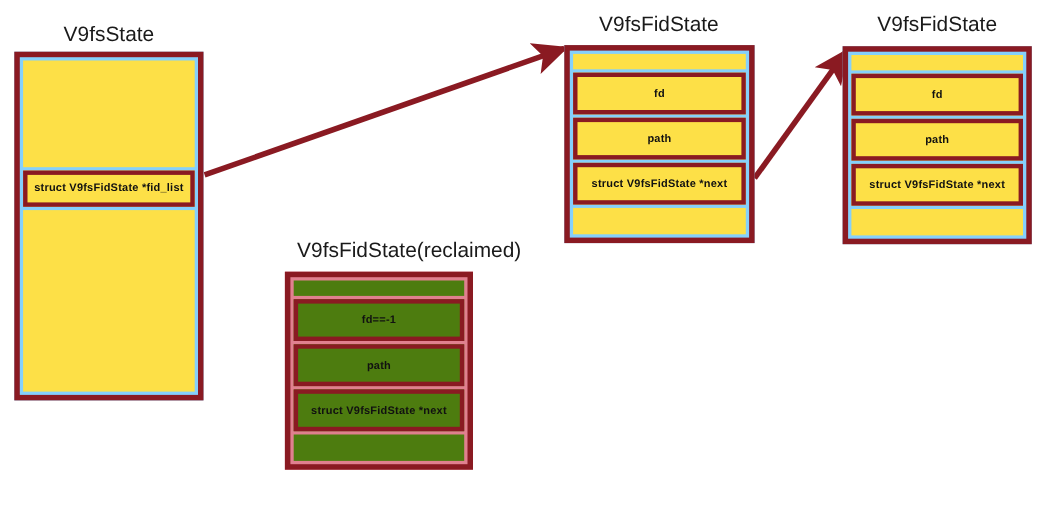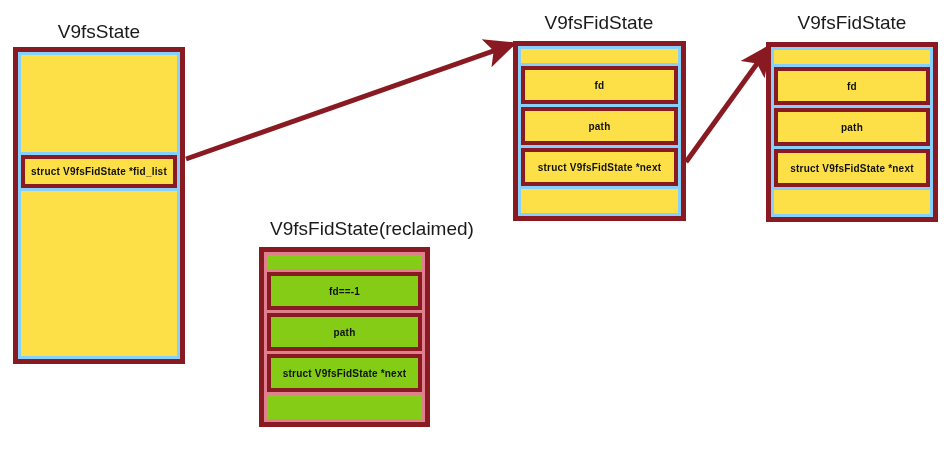--- a/index.html
+++ b/index.html
@@ -57,21 +57,21 @@
     border: 4px solid #8a1a22;
     display: flex;
     align-items: center;
     justify-content: center;
     font-size: 10px;
     font-weight: bold;
     color: #111111;
     letter-spacing: 0.2px;
   }
   .struct.blue .field { background: #fde047; }
-  .struct.red  .field { background: #84cc16; }
+  .struct.red  .field { background: #4d7c0f; }
   .field.blank { border: none; background: transparent; }
 
   
   #v9fs-state { left: 13px; top: 47px; width: 172px; height: 317px; }
   #v9fs-state-title { left: 99px; top: 21px; }
   #v9fs-state .pad-top    { flex: 0 0 97px; }
   #v9fs-state .fid-row    { flex: 0 0 33px; }
   #v9fs-state .pad-bottom { flex: 1 1 auto; }
 
   

